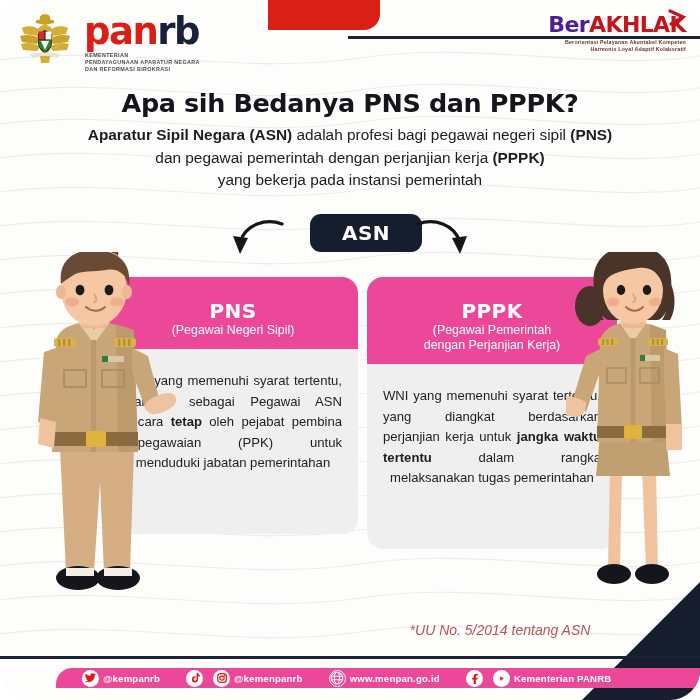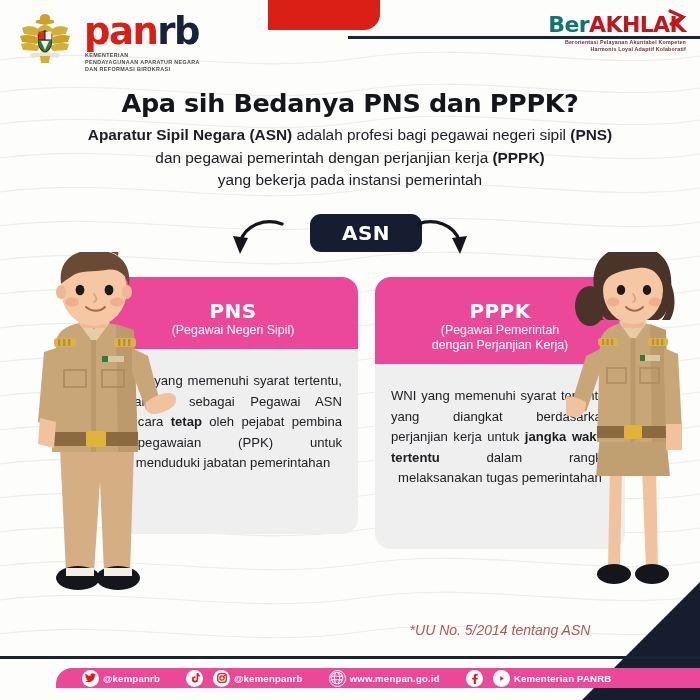--- a/index.html
+++ b/index.html
@@ -2,21 +2,21 @@
 <html><head>
 <meta charset="utf-8">
 <style>
   * { margin:0; padding:0; box-sizing:border-box; }
   html, body { width:700px; height:700px; overflow:hidden; }
   body {
     font-family:"Liberation Sans", sans-serif;
     background:#ffffff;
     position:relative;
   }
-  #stage { position:relative; width:700px; height:700px; overflow:hidden; background:#fdfdfc; }
+  #stage { position:relative; width:700px; height:700px; overflow:hidden; background:#fdfdfc;border-radius:30px; }
 
   
   .waves { position:absolute; inset:0; z-index:0; pointer-events:none; }
 
   
   .header { position:absolute; top:0; left:0; width:700px; height:78px; z-index:6; }
   .red-banner {
     position:absolute; top:0; left:268px; width:112px; height:30px;
     background:#d91f16; border-radius:0 0 16px 0;
   }
@@ -35,21 +35,21 @@
   .panrb-sub {
     position:absolute; top:52px; left:85px;
     font-size:5.4px; line-height:7.2px; color:#4a4a4a;
     letter-spacing:0.35px; font-weight:bold;
   }
   .berakhlak { position:absolute; top:12px; right:14px; text-align:left; width:190px; }
   .berakhlak-word {
     font-size:22px; font-weight:bold; letter-spacing:-0.6px;
     font-family:"DejaVu Sans", sans-serif; text-align:right;
   }
-  .berakhlak-word .b1 { color:#0f766e; }
+  .berakhlak-word .b1 { color:#4c1d95; }
   .berakhlak-word .b2 { color:#c3161c; }
   .berakhlak-sub {
     font-size:5.3px; line-height:7.4px; color:#6b3136;
     letter-spacing:0.2px; text-align:right; font-weight:bold; margin-top:2px;
   }
   .berakhlak-swoosh { position:absolute; top:-4px; right:-2px; }
 
   
   .title {
     position:absolute; top:88px; left:0; width:700px; text-align:center;
@@ -70,21 +70,21 @@
     color:#ffffff; font-size:20px; font-weight:bold; letter-spacing:0.5px;
     font-family:"DejaVu Sans", sans-serif;
     margin-left:16px;
   }
   .arrow-left { position:absolute; top:216px; left:228px; z-index:5; }
   .arrow-right { position:absolute; top:216px; left:414px; z-index:5; }
 
   
   .card { position:absolute; width:250px; z-index:4; }
   .card-pns { top:277px; left:108px; }
-  .card-pppk { top:277px; left:367px;margin-left:8px; }
+  .card-pppk { top:277px; left:367px; }
   .card-head {
     background:#ec4899; color:#ffffff; text-align:center;
     border-radius:16px 16px 0 0; padding:23px 12px 11px;
   }
   .card-head .ttl {
     font-size:20px; font-weight:bold; letter-spacing:0.4px; line-height:22px;
     font-family:"DejaVu Sans", sans-serif;
   }
   .card-head .sub { font-size:12.4px; line-height:15px; margin-top:1px; }
   .card-body {

